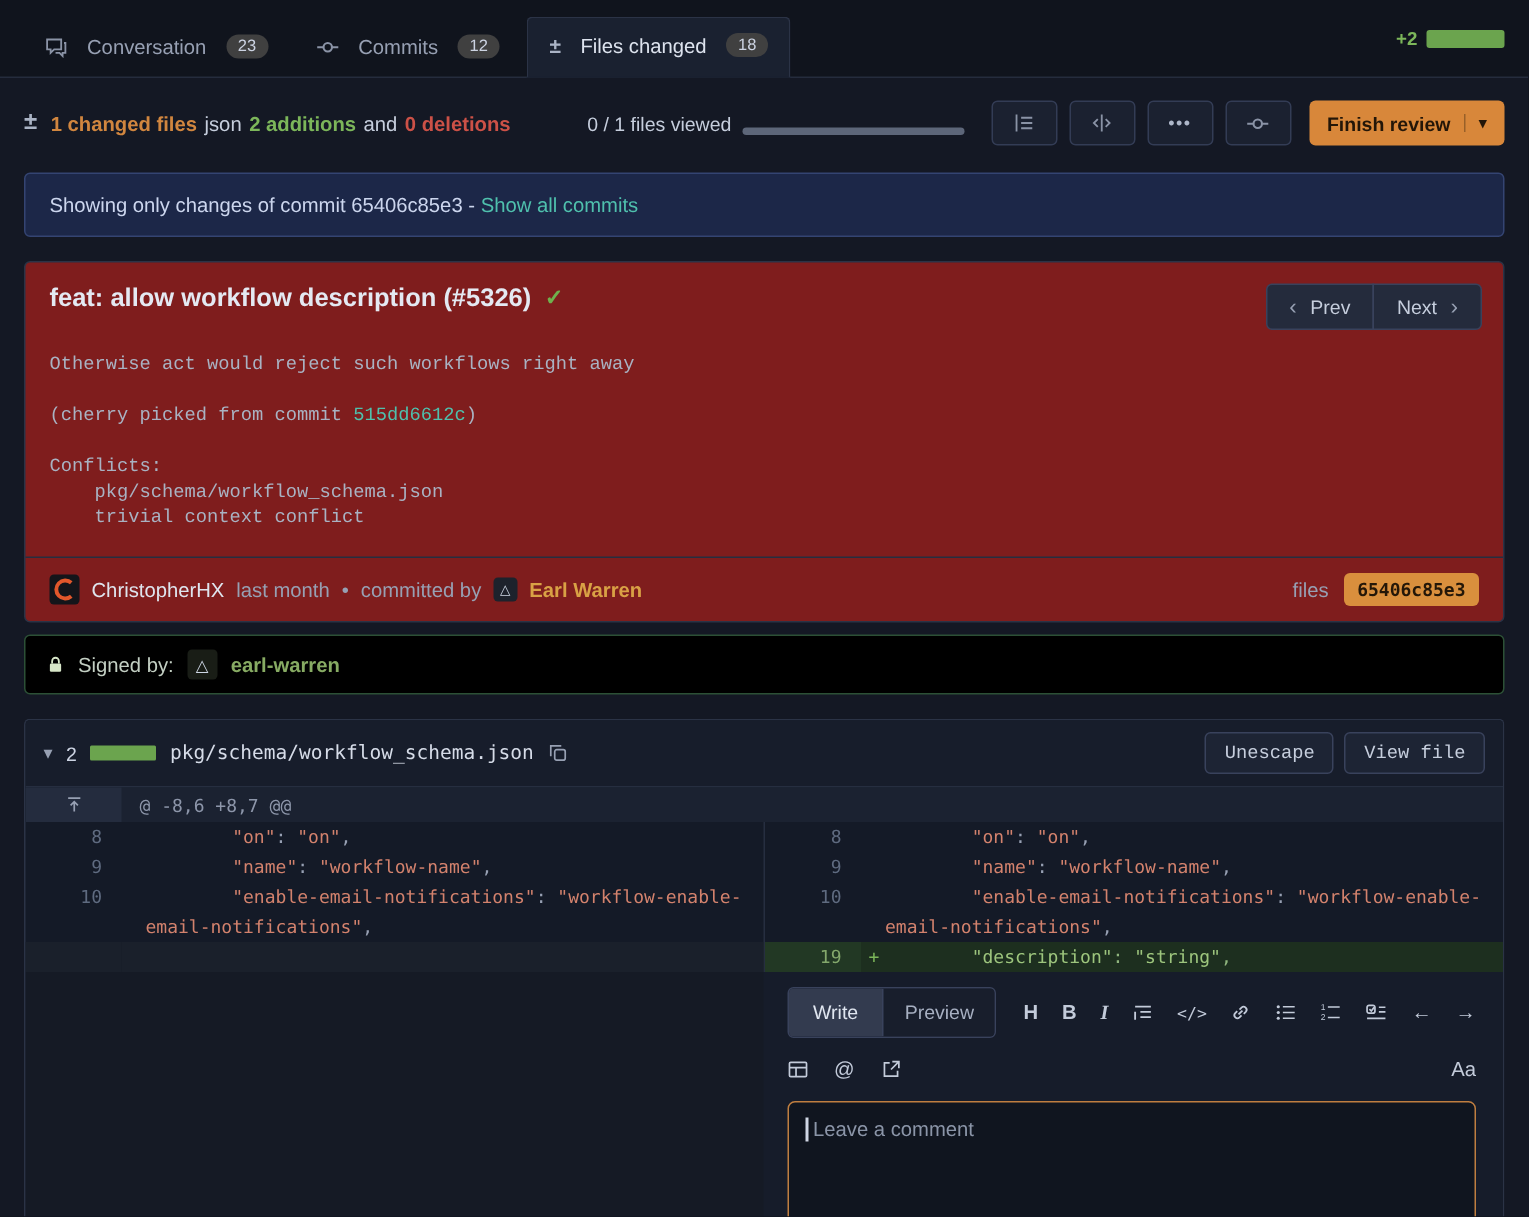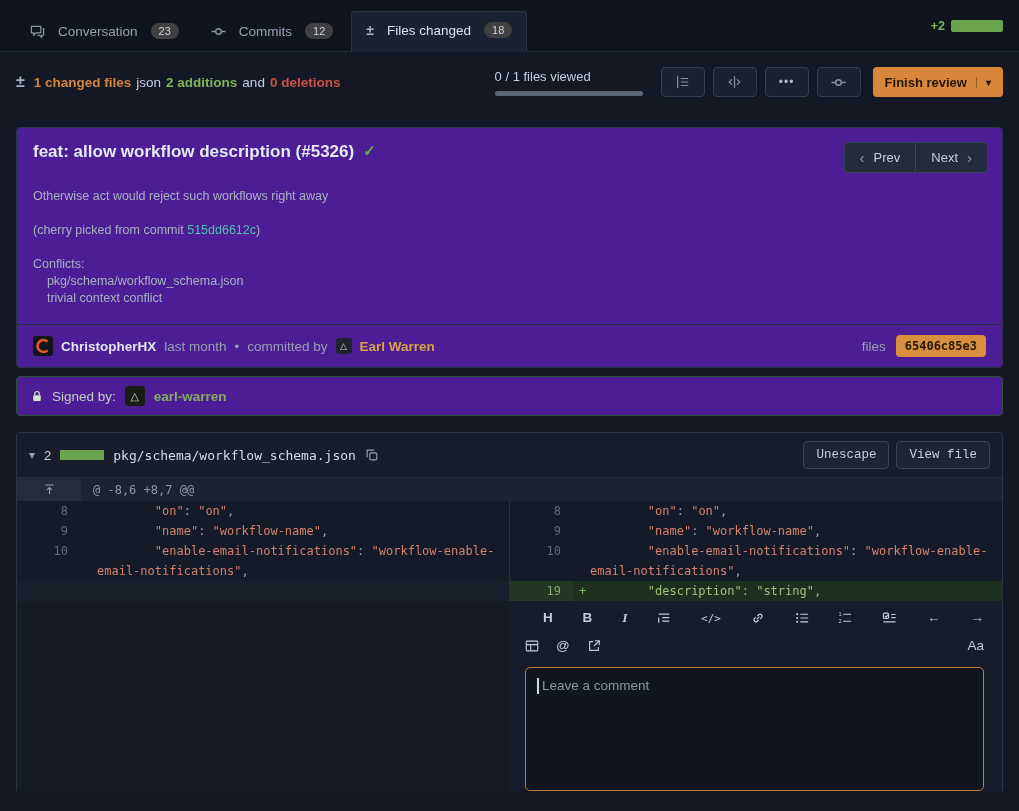--- a/index.html
+++ b/index.html
@@ -20,53 +20,53 @@
   .statbar-top{width:52px;height:12px;background:#6ba44e;border-radius:2px;display:inline-block}
 
   
   .toolbar{display:flex;align-items:center;padding:15px 16px 14px;gap:9px}
   .pm{font-size:16px;color:#aab3c5;font-weight:700;line-height:1}
   .sum{font-size:13.5px;color:#c6cedd;display:flex;gap:5px;align-items:center}
   .sum .o{color:#d1863f;font-weight:700;cursor:pointer}
   .sum .g{color:#7cb65a;font-weight:700}
   .sum .r{color:#cc5147;font-weight:700}
   .tright{margin-left:auto;display:flex;align-items:center;gap:8px}
-  .viewed{display:flex;flex-direction:column;align-items:flex-start;gap:7px;margin-right:10px}
+  .viewed{display:flex;flex-direction:row;align-items:flex-end;gap:7px;margin-right:10px}
   .vtext{font-size:13px;color:#c6cedd}
   .vbar{width:148px;height:5px;border-radius:3px;background:#5d6679}
   .ibtn{width:44px;height:30px;background:#1b2130;border:1px solid #333c55;border-radius:4px;display:flex;align-items:center;justify-content:center;color:#aeb7c9;cursor:pointer;font-size:12px;letter-spacing:1px}
   .finish{height:30px;background:#d8873a;border:none;border-radius:4px;color:#231608;font-weight:700;font-size:13px;display:flex;align-items:center;padding:0 12px;gap:9px;cursor:pointer;margin-left:4px;font-family:inherit}
   .fcaret{border-left:1px solid rgba(35,22,8,.35);padding-left:9px;font-size:10px}
 
   
   .banner{margin:4px 16px 0;background:#1c2748;border:1px solid #344472;border-radius:4px;padding:13px 16px;font-size:13.5px;color:#ccd6ee}
   .blink{color:#4fc0ad;cursor:pointer}
 
   
-  .commit{margin:16px 16px 0;background:#4c1d95;border:1px solid #2b3346;border-radius:4px}
+  .commit{margin:16px 16px 0;background:#7f1d1d;border:1px solid #2b3346;border-radius:4px}
   .chead{display:flex;align-items:flex-start;padding:14px 14px 0 16px}
   .ctitle{font-size:17px;font-weight:700;color:#e4e9f2}
   .ccheck{color:#6fb04d;margin-left:9px;font-size:15px;font-weight:700}
   .cnav{margin-left:auto;display:flex}
   .cbtn{background:#242b3c;border:1px solid #39425c;color:#c6cedd;font-size:13px;padding:7px 15px;display:flex;gap:9px;align-items:center;cursor:pointer;font-family:inherit}
   .cbtn.prev{border-radius:4px 0 0 4px}
   .cbtn.next{border-radius:0 4px 4px 0;margin-left:-1px}
   .chv{color:#97a0b3;font-size:15px;line-height:1}
-  .cbody{font-family:Liberation Sans, sans-serif;font-size:12.5px;line-height:17px;color:#a9b2c2;padding:15px 16px 17px;white-space:pre-wrap}
+  .cbody{font-family:Liberation Mono, monospace;font-size:12.5px;line-height:17px;color:#a9b2c2;padding:15px 16px 17px;white-space:pre-wrap}
   .hlink{color:#4fc0ad;cursor:pointer}
   .cfoot{border-top:1px solid #262e40;padding:10px 16px;display:flex;align-items:center;gap:8px;font-size:13.5px;color:#97a0b3}
   .av20{width:20px;height:20px;border-radius:3px;background:#14151a;display:flex;align-items:center;justify-content:center;flex:none;cursor:pointer}
   .av16{width:16px;height:16px;border-radius:3px;background:#1d222c;display:flex;align-items:center;justify-content:center;font-size:9px;color:#cdd6e4;flex:none;cursor:pointer}
-  .aname{color:#dfe5ee;font-weight:700;cursor:pointer}
+  .aname{color:#dfe5ee;font-weight:400;cursor:pointer}
   .cmtr{color:#d9a145;font-weight:700;cursor:pointer}
   .cfoot-right{margin-left:auto;display:flex;align-items:center;gap:10px}
   .hash{background:#d98f3d;color:#241708;font-family:"DejaVu Sans Mono",monospace;font-size:12px;font-weight:700;padding:4px 9px;border-radius:4px;cursor:pointer}
 
   
-  .signed{margin:8px 16px 0;background:#4c1d95;border:1px solid #2c5036;border-radius:4px;padding:9px 14px;display:flex;align-items:center;gap:9px;font-size:13.5px;color:#c3cfc3}
+  .signed{margin:8px 16px 0;background:#000000;border:1px solid #2c5036;border-radius:4px;padding:9px 14px;display:flex;align-items:center;gap:9px;font-size:13.5px;color:#c3cfc3}
   .lock{color:#d7e6c8;display:flex}
   .av20.tri{background:#191d16}
   .suser{color:#87ab63;font-weight:700;cursor:pointer}
   .sright{margin-left:auto;display:flex;align-items:center;gap:8px;color:#a9b8ac}
   .skey{color:#8fbcab}
 
   
   .diffbox{margin:16px 16px 0;border:1px solid #2b3346;border-bottom:none;border-radius:4px 4px 0 0;background:#141a27;overflow:hidden}
   .dhead{display:flex;align-items:center;gap:9px;padding:8px 12px;background:#171d2b;border-bottom:1px solid #262e40}
   .dfold{color:#97a0b3;font-size:12px;cursor:pointer}
@@ -191,20 +191,24 @@
             </svg>
           </span>
         </button>
       <button class="finish">
         <span>Finish review</span>
         <span class="fcaret">▾</span>
       </button>
     </div>
   </div>
 
+  <div class="banner">
+    <span>Showing only changes of commit 65406c85e3 -</span>
+    <a class="blink">Show all commits</a>
+  </div>
 
   <section class="commit">
     <div class="chead">
       <span class="ctitle">feat: allow workflow description (#5326)</span>
       <span class="ccheck">✓</span>
       <div class="cnav">
         <button class="cbtn prev">
             <span class="chv">‹</span>
             <span>Prev</span>
           </button>
@@ -306,20 +310,24 @@
         <div class="gut emptyc"></div>
         <div class="code emptyc"></div>
         <div class="gut rgut addg">19</div>
         <div class="code addc"><span class="marker">+</span><span class="k">        "description"</span><span class="p">: </span><span class="k">"string"</span><span class="p">,</span></div>
       </div>
 
       <div class="drow">
         <div class="voidc"></div>
         <div class="formcell">
           <div class="edtop">
+            <div class="seg">
+              <span class="segon">Write</span>
+              <span class="segoff">Preview</span>
+            </div>
             <div class="edicons">
               <span class="edic hh">H</span>
               <span class="edic bb">B</span>
               <span class="edic ii">I</span>
               <span class="edic">
                   <svg width="14" height="14" viewBox="0 0 16 16" fill="none" stroke="currentColor" stroke-width="1.4">
                     <path d="M2 3.5h12M6 7.5h8M6 11.5h8M2 7.5v6"></path>
                   </svg>
                 </span>
               <span class="edic codeic">&lt;/&gt;</span>

